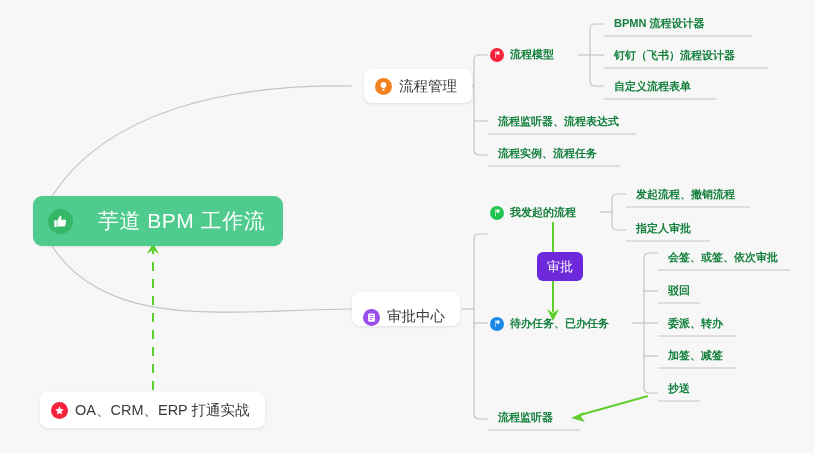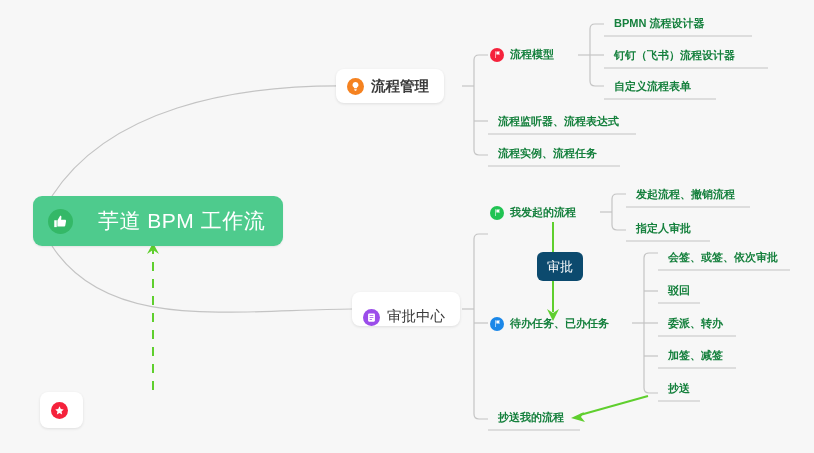--- a/index.html
+++ b/index.html
@@ -70,21 +70,21 @@
   }
   .leaf .label { margin-left: 6px; }
   .leaf.has-icon { padding-left: 2px; }
 
   
   .tag {
     left: 537px;
     top: 252px;
     height: 29px;
     padding: 0 10px;
-    background: #0c4a6e;
+    background: #6d28d9;
     border-radius: 6px;
     color: #ffffff;
     font-size: 13px;
     justify-content: center;
   }
 
   
   .ic {
     display: inline-flex;
     align-items: center;
@@ -183,21 +183,21 @@
   <div class="node root">
     <span class="ic ic-lg ic-thumb">
       <svg width="15" height="15" viewBox="0 0 24 24" fill="#ffffff">
         <path d="M2 10h4v11H2z"></path>
         <path d="M7 10.5 11.2 3c1.4-.2 2.4.7 2.2 2.1L13 9h6.1c1.2 0 2 1 1.8 2.2l-1.3 7c-.2 1-1 1.8-2 1.8H7z"></path>
       </svg>
     </span>
     <span class="label">芋道 BPM 工作流</span>
   </div>
 
-  <div class="node card" style="left:336px; top:69px;font-weight:bold;">
+  <div class="node card" style="left:364px; top:69px;">
     <span class="ic ic-md ic-bulb">
       <svg width="11" height="11" viewBox="0 0 24 24" fill="#ffffff">
         <path d="M12 2a6.5 6.5 0 0 0-3.8 11.8c.6.5.9 1.1.9 1.8v.4h5.8v-.4c0-.7.3-1.3.9-1.8A6.5 6.5 0 0 0 12 2z"></path>
         <rect x="9.1" y="17.2" width="5.8" height="1.7" rx=".8"></rect>
         <rect x="9.9" y="20" width="4.2" height="1.7" rx=".8"></rect>
       </svg>
     </span>
     <span class="label">流程管理</span>
   </div>
 
@@ -277,28 +277,29 @@
     <span class="label">委派、转办</span>
   </div>
   <div class="node leaf" style="left:658px; top:342px;">
     <span class="label">加签、减签</span>
   </div>
   <div class="node leaf" style="left:658px; top:375px;">
     <span class="label">抄送</span>
   </div>
 
   <div class="node leaf" style="left:488px; top:404px;">
-    <span class="label">抄送我的流程</span>
+    <span class="label">流程监听器</span>
   </div>
 
   <div class="node tag">
     <span class="label">审批</span>
   </div>
 
   <div class="node card" style="left:40px; top:392px; height:36px;">
     <span class="ic ic-md ic-star">
       <svg width="11" height="11" viewBox="0 0 24 24" fill="#ffffff">
         <path d="M12 2.8l2.8 5.9 6.4.9-4.7 4.5 1.2 6.4-5.7-3.1-5.7 3.1 1.2-6.4L2.8 9.6l6.4-.9z"></path>
       </svg>
     </span>
+    <span class="label">OA、CRM、ERP 打通实战</span>
   </div>
 
 </div>
 
 </body></html>

